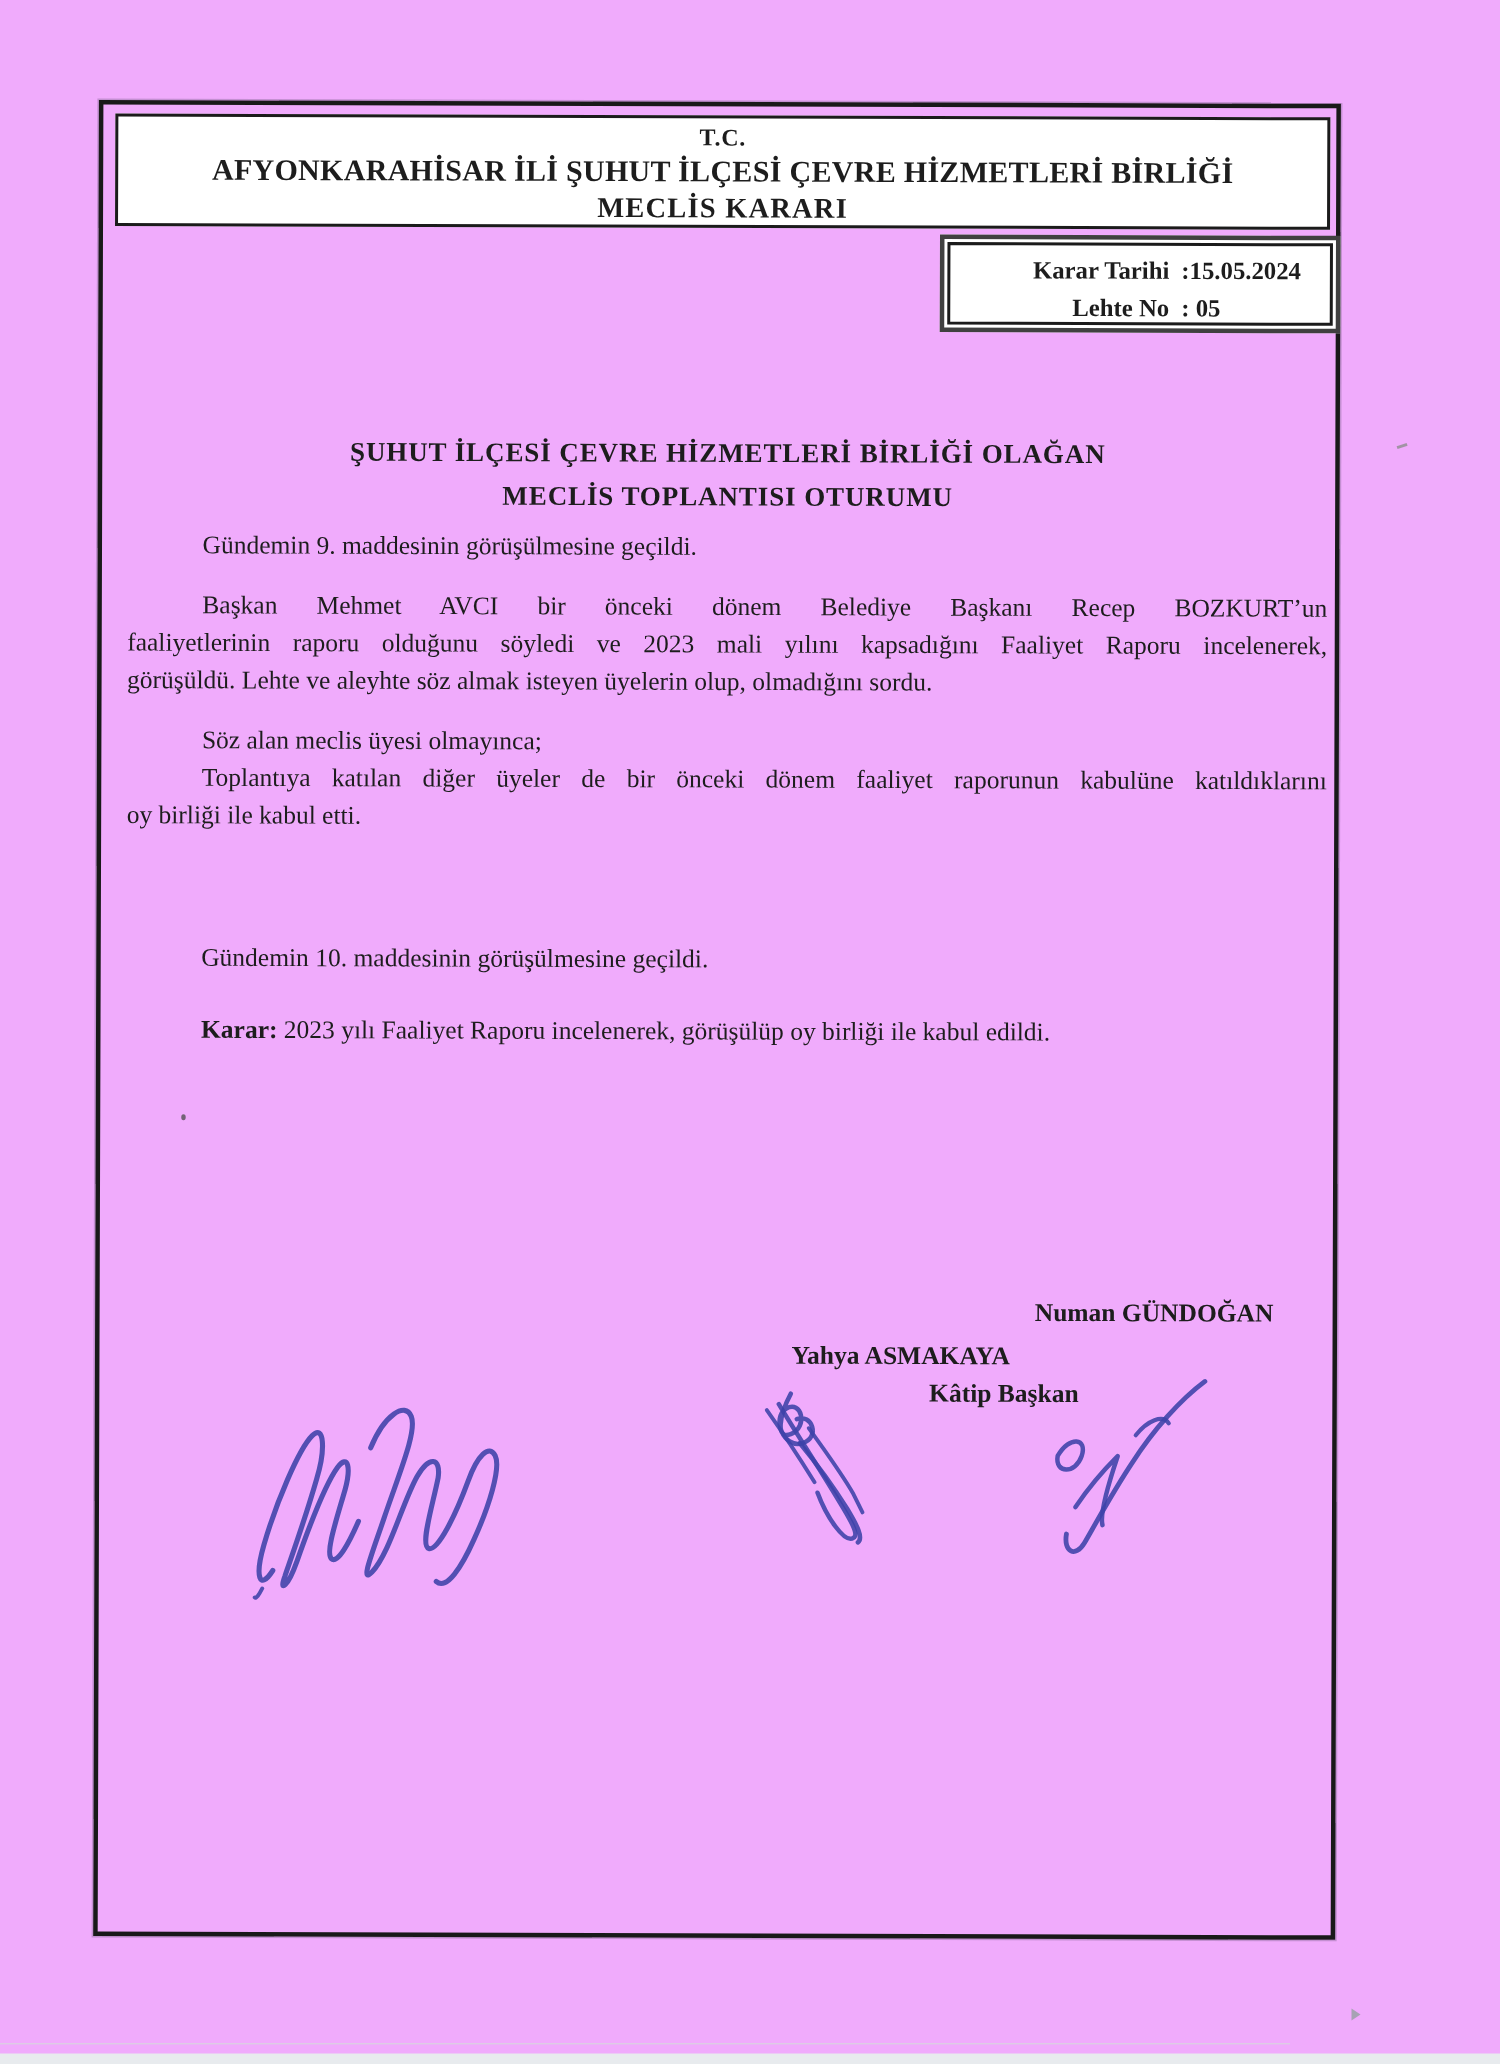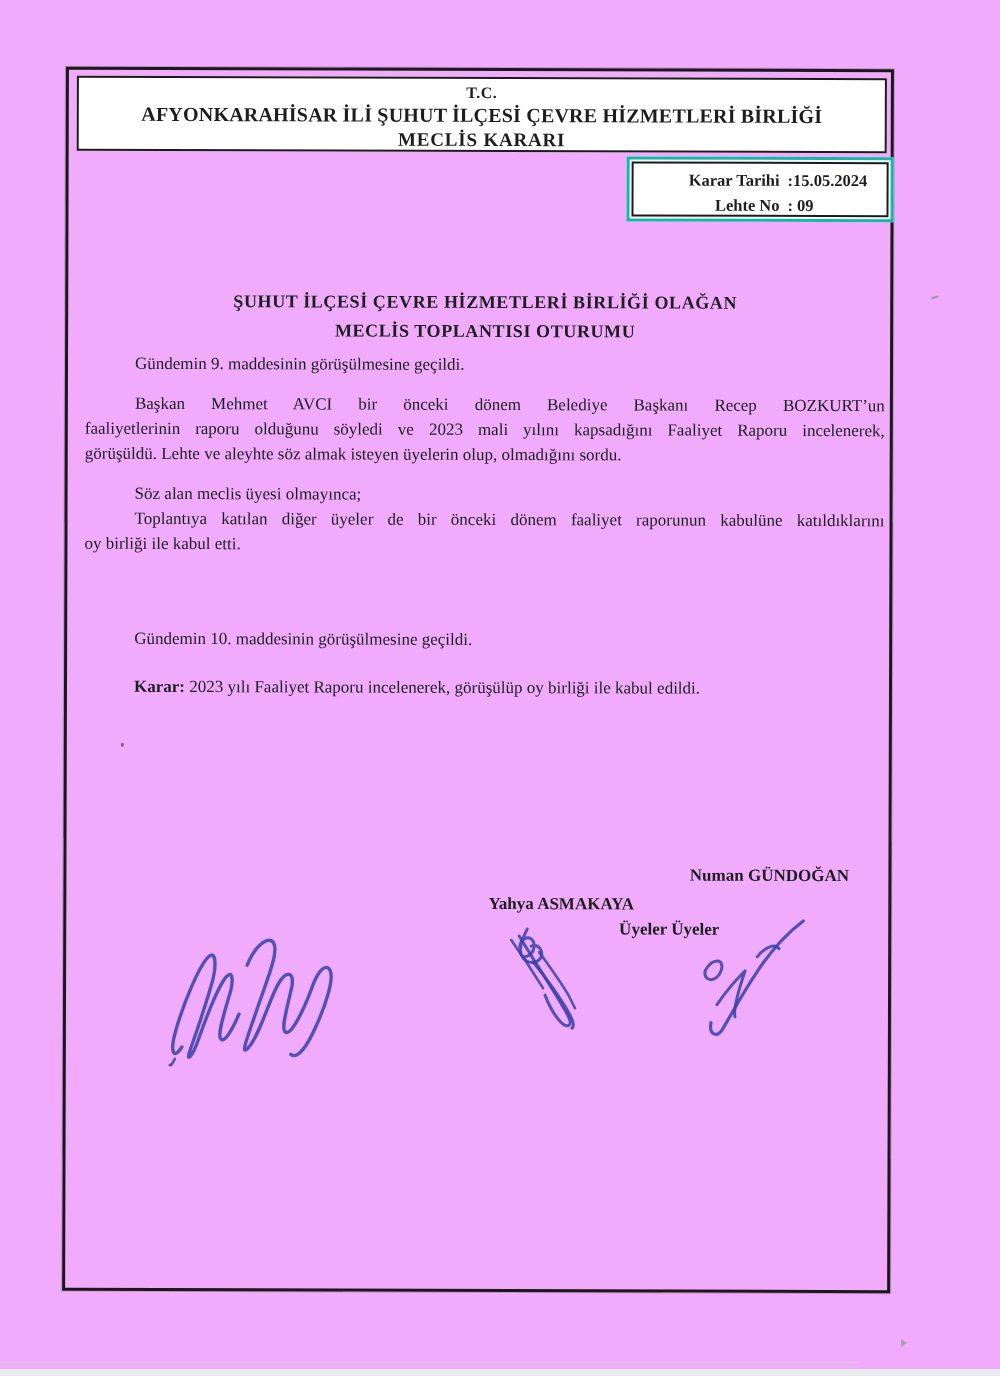--- a/index.html
+++ b/index.html
@@ -23,21 +23,21 @@
     border:2px solid #1b1b1b;box-sizing:border-box;background:#fff;
     text-align:center;padding-top:4px;
   }
   .h-tc{font-size:16px;font-weight:bold;line-height:20px;letter-spacing:.5px;}
   .h-org{font-size:20px;font-weight:bold;line-height:25px;letter-spacing:.2px;}
   .h-doc{font-size:19px;font-weight:bold;line-height:23px;letter-spacing:.8px;}
 
   
   .karar-box{
     position:absolute;left:625px;top:156px;width:267px;height:65px;
-    border:3px solid #14b8a6;box-sizing:border-box;background:#fff;
+    border:3px solid #404040;box-sizing:border-box;background:#fff;
   }
   .karar-inner{
     position:absolute;inset:2px;border:2px solid #1b1b1b;
     padding:4px 6px 0 6px;font-size:16.5px;font-weight:bold;line-height:25px;
   }
   .krow{display:flex;}
   .klabel{width:148px;text-align:right;padding-right:8px;box-sizing:border-box;}
   .kval{text-align:center;white-space:pre;}
 
   
@@ -80,21 +80,21 @@
     </div>
 
     <div class="karar-box">
       <div class="karar-inner">
         <div class="krow">
           <span class="klabel">Karar Tarihi</span>
           <span class="kval">:15.05.2024</span>
         </div>
         <div class="krow">
           <span class="klabel">Lehte No</span>
-          <span class="kval">: 09</span>
+          <span class="kval">: 05</span>
         </div>
       </div>
     </div>
 
     <div class="doc-title">
       <div>ŞUHUT İLÇESİ ÇEVRE HİZMETLERİ BİRLİĞİ OLAĞAN</div>
       <div>MECLİS TOPLANTISI OTURUMU</div>
     </div>
 
     <div class="bodyline indent" style="top:352px;">Gündemin 9. maddesinin görüşülmesine geçildi.</div>
@@ -111,23 +111,23 @@
       <div class="jline ind">Toplantıya katılan diğer üyeler de bir önceki dönem faaliyet raporunun kabulüne katıldıklarını</div>
       <div>oy birliği ile kabul etti.</div>
     </div>
 
     <div class="bodyline indent" style="top:627px;">Gündemin 10. maddesinin görüşülmesine geçildi.</div>
 
     <div class="bodyline" style="top:675px;padding-left:50px;box-sizing:border-box;">
       <span class="bold">Karar:</span><span> 2023 yılı Faaliyet Raporu incelenerek, görüşülüp oy birliği ile kabul edildi.</span>
     </div>
 
-    <div class="signame" style="left:462px;top:893px;width:200px;">Yahya ASMAKAYA</div>
+    <div class="signame" style="left:474px;top:893px;width:200px;text-align:right;">Yahya ASMAKAYA</div>
     <div class="signame" style="left:670px;top:864px;width:200px;">Numan GÜNDOĞAN</div>
-    <div class="signame" style="left:570px;top:918px;width:200px;">Üyeler Üyeler</div>
+    <div class="signame" style="left:570px;top:918px;width:200px;">Kâtip Başkan</div>
 
     <svg class="sig-svg" style="left:168px;top:928px;" width="175" height="140" viewBox="0 0 175 140">
       <path stroke-width="3.4" d="M15 120 C6 134 3 124 9 103 C17 75 32 39 41 30 C49 22 50 39 44 59 C36 87 27 112 23 124 C19 135 25 131 31 114 C39 91 50 62 58 51 C65 42 67 51 63 66 C57 87 50 108 54 112 C58 116 66 101 72 87"></path>
       <path stroke-width="3.4" d="M80 38 C89 16 103 7 107 17 C111 27 99 55 89 85 C81 109 73 129 81 121 C93 108 101 75 111 57 C119 43 127 44 125 58 C121 78 113 103 119 105 C125 107 137 82 145 60 C151 43 159 35 163 43 C167 51 159 77 149 99 C141 117 131 133 124 127"></path>
       <path stroke-width="2.6" d="M8 132 C6 136 4 139 3 138"></path>
     </svg>
 
     <svg class="sig-svg" style="left:492px;top:924px;" width="95" height="112" viewBox="0 0 95 112">
       <path stroke-width="3" d="M36 5 C28 20 26 36 36 32 C48 27 43 9 33 15 C23 21 31 42 44 38 C56 34 50 18 40 22"></path>
       <path stroke-width="3" d="M28 12 C40 32 56 56 68 76 C76 89 82 99 78 101 C72 105 60 87 54 71"></path>

